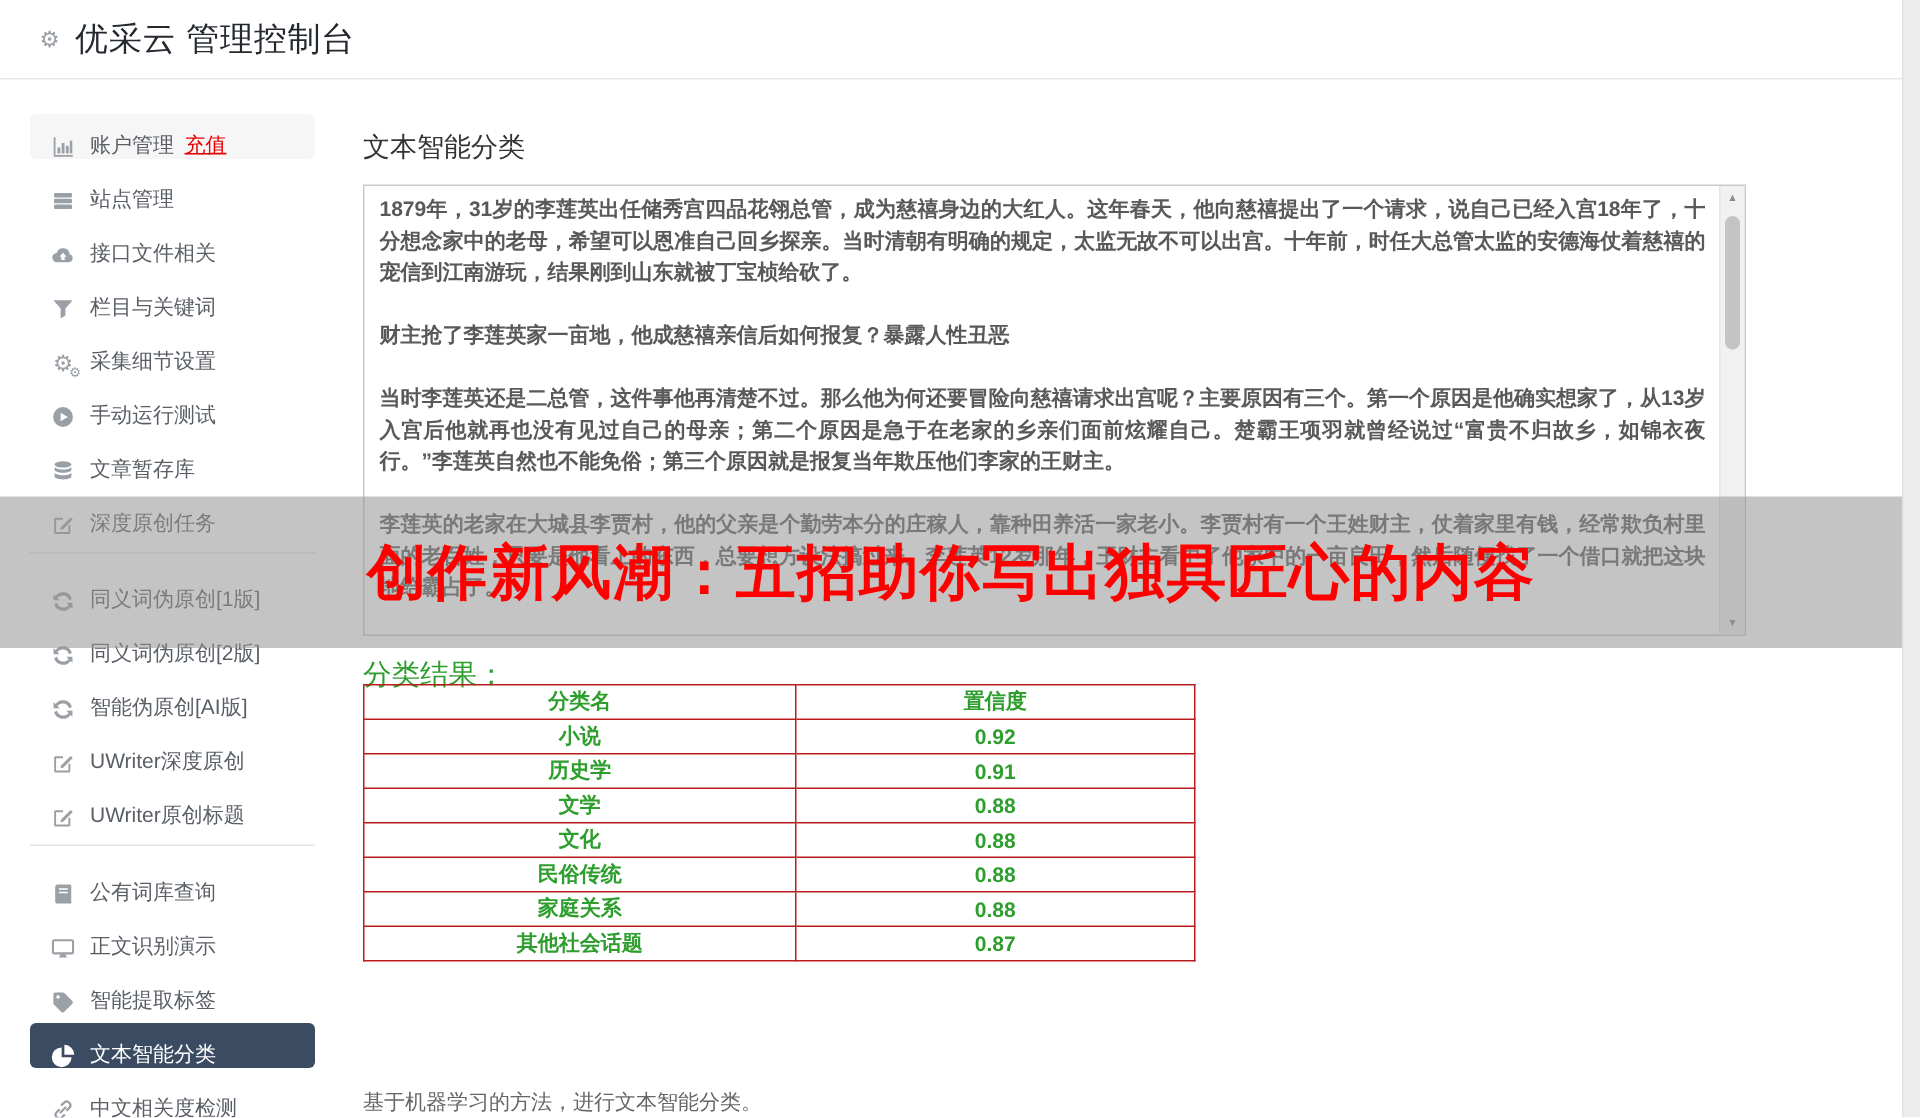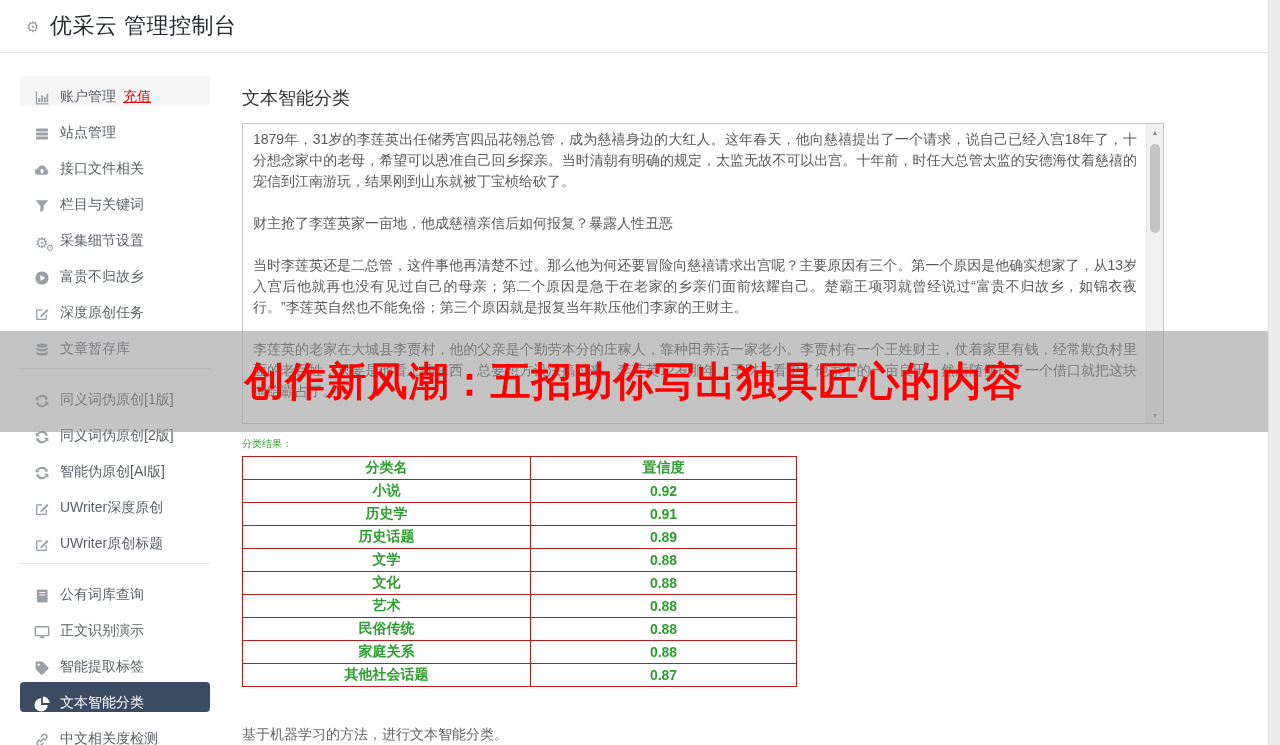--- a/index.html
+++ b/index.html
@@ -54,38 +54,38 @@
     position:absolute;top:86px;left:0;margin:0;font-size:18px;font-weight:400;color:#333;
   }
   .textbox{
     position:absolute;top:123px;left:0;width:922px;height:301px;
     border:1px solid #c9c9c9;background:#fff;box-sizing:border-box;overflow:hidden;
   }
   .textbox-content{
     position:absolute;top:5px;left:10px;right:26px;bottom:0;
     font-size:14px;line-height:21px;color:#595959;overflow:hidden;text-align:justify;
   }
-  .textbox-content p{margin:0 0 21px 0;}
+  .textbox-content p{margin:0 0 21px 0;font-weight:bold;}
   .tb-scroll{
     position:absolute;top:0;right:0;bottom:0;width:17px;
     background:#f1f1f1;border-left:1px solid #e6e6e6;box-sizing:border-box;
   }
   .tb-arrow{
     position:absolute;left:0;right:0;height:16px;
     display:flex;align-items:center;justify-content:center;
     font-size:7px;color:#8b8b8b;cursor:default;
   }
   .tb-up{top:0;} .tb-down{bottom:0;}
   .tb-thumb{
     position:absolute;left:3px;right:3px;top:20px;height:89px;
     background:#c4c4c4;border-radius:5px;
   }
 
   .result-label{
-    position:absolute;top:437px;left:0;font-size:10px;color:var(--green,#2e9e2e);
+    position:absolute;top:437px;left:0;font-size:19px;color:var(--green,#2e9e2e);
   }
   .cls-table{
     position:absolute;top:456px;left:0;width:555px;
     border-collapse:collapse;font-size:14px;color:var(--green,#2e9e2e);
     table-layout:fixed;text-align:center;
   }
   .cls-table th,.cls-table td{
     border:1px solid #b91c1c;height:22px;padding:0;font-weight:700;
   }
   .cls-table col.c1{width:52%;} .cls-table col.c2{width:48%;}
@@ -158,40 +158,40 @@
         <span class="icon dual">⚙</span>
         <span class="side-label">采集细节设置</span>
       </div>
       <div class="side-item">
         <span class="icon">
           <svg viewBox="0 0 16 16" fill="currentColor">
             <circle cx="8" cy="8" r="6.6"></circle>
             <path fill="#fff" d="M6.4 5.1l4.8 2.9-4.8 2.9z"></path>
           </svg>
         </span>
-        <span class="side-label">富贵不归故乡</span>
-      </div>
-      <div class="side-item">
-        <span class="icon">
-          <svg viewBox="0 0 16 16" fill="currentColor">
-            <path d="M12.9 8.2v4.9a.9.9 0 0 1-.9.9H3a.9.9 0 0 1-.9-.9V4.1a.9.9 0 0 1 .9-.9h5v1.3H3.4v8.2h8.2V8.2z"></path>
-            <path d="M6.7 9.4l6.4-6.4 1.4 1.4-6.4 6.4-1.8.4z"></path>
-          </svg>
-        </span>
-        <span class="side-label">深度原创任务</span>
+        <span class="side-label">手动运行测试</span>
       </div>
       <div class="side-item">
         <span class="icon">
           <svg viewBox="0 0 16 16" fill="currentColor">
             <ellipse cx="8" cy="3.6" rx="5.6" ry="2.1"></ellipse>
             <path d="M2.4 5.5C3.5 6.6 6.1 7 8 7s4.5-.4 5.6-1.5v2.2C12.5 8.8 9.9 9.2 8 9.2S3.5 8.8 2.4 7.7z"></path>
             <path d="M2.4 9.4c1.1 1.1 3.7 1.5 5.6 1.5s4.5-.4 5.6-1.5v2.3c0 1.2-2.9 1.9-5.6 1.9s-5.6-.7-5.6-1.9z"></path>
           </svg>
         </span>
         <span class="side-label">文章暂存库</span>
+      </div>
+      <div class="side-item">
+        <span class="icon">
+          <svg viewBox="0 0 16 16" fill="currentColor">
+            <path d="M12.9 8.2v4.9a.9.9 0 0 1-.9.9H3a.9.9 0 0 1-.9-.9V4.1a.9.9 0 0 1 .9-.9h5v1.3H3.4v8.2h8.2V8.2z"></path>
+            <path d="M6.7 9.4l6.4-6.4 1.4 1.4-6.4 6.4-1.8.4z"></path>
+          </svg>
+        </span>
+        <span class="side-label">深度原创任务</span>
       </div>
       <div class="side-divider"></div>
       <div class="side-item">
         <span class="icon">
           <svg viewBox="0 0 16 16" fill="currentColor">
             <path d="M13.9 6.3A6.1 6.1 0 0 0 3 4.4L1.7 3.1v4.1h4.1L4.2 5.6a4.5 4.5 0 0 1 7.8 1.6z"></path>
             <path d="M2.1 9.7a6.1 6.1 0 0 0 10.9 1.9l1.3 1.3V8.8h-4.1l1.6 1.6a4.5 4.5 0 0 1-7.8-1.6z"></path>
           </svg>
         </span>
         <span class="side-label">同义词伪原创[1版]</span>
@@ -314,33 +314,25 @@
       <tbody id="table-body">
           <tr>
             <td>小说</td>
             <td>0.92</td>
           </tr>
           <tr>
             <td>历史学</td>
             <td>0.91</td>
           </tr>
           <tr>
-            <td>历史话题</td>
-            <td>0.89</td>
-          </tr>
-          <tr>
             <td>文学</td>
             <td>0.88</td>
           </tr>
           <tr>
             <td>文化</td>
-            <td>0.88</td>
-          </tr>
-          <tr>
-            <td>艺术</td>
             <td>0.88</td>
           </tr>
           <tr>
             <td>民俗传统</td>
             <td>0.88</td>
           </tr>
           <tr>
             <td>家庭关系</td>
             <td>0.88</td>
           </tr>

